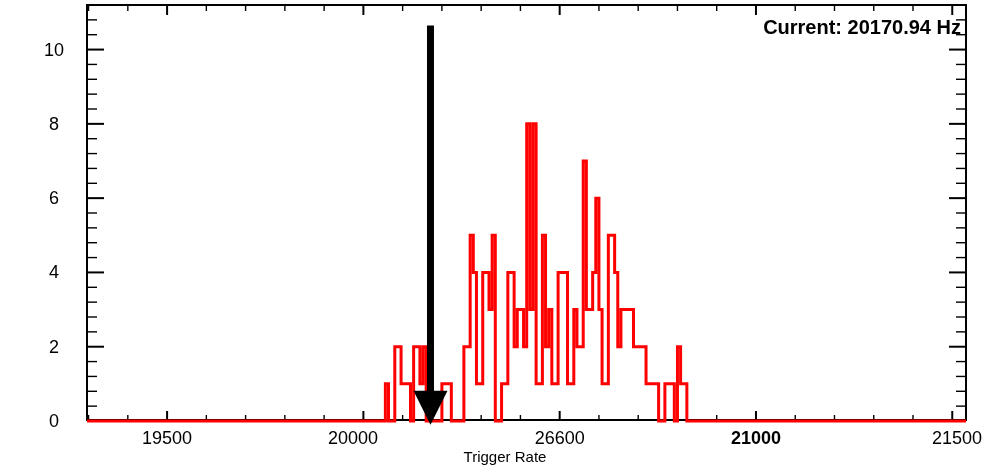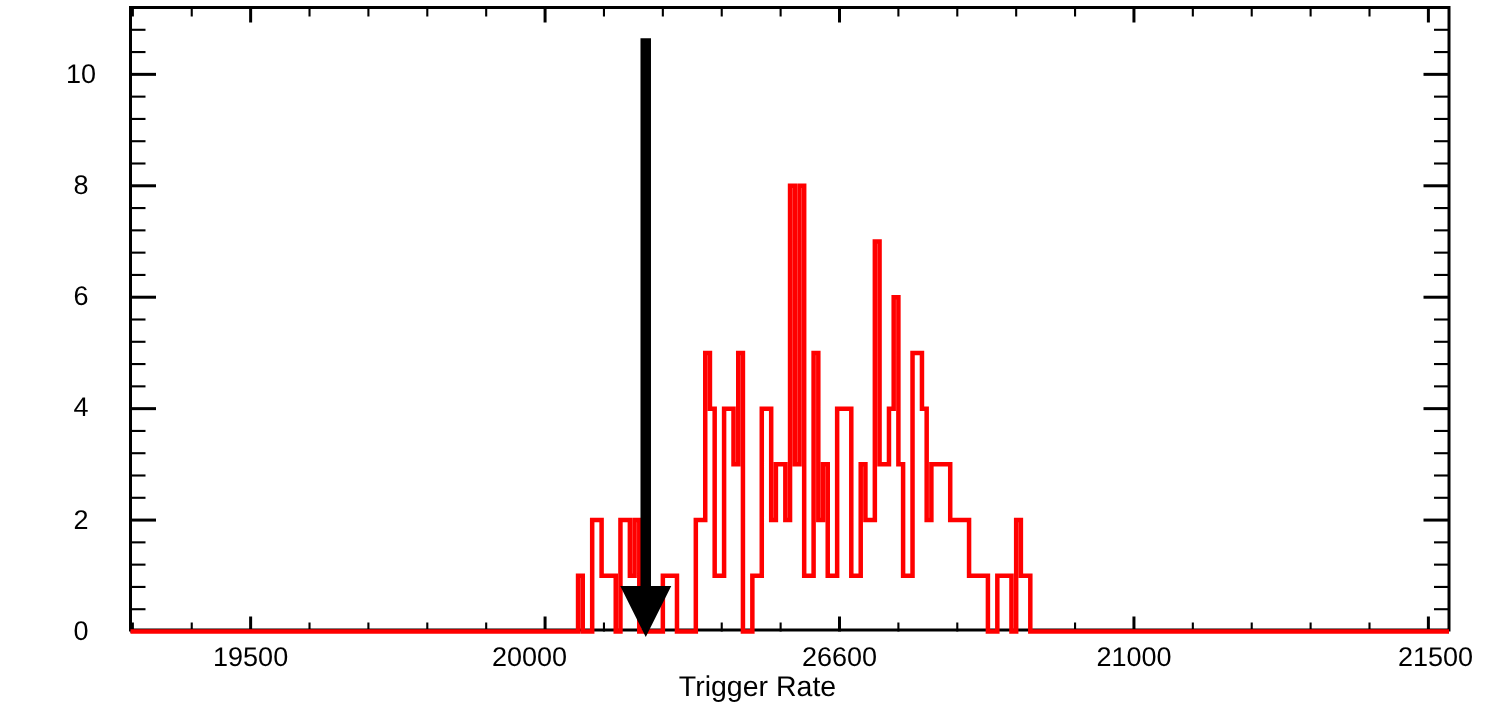--- a/index.html
+++ b/index.html
@@ -13,21 +13,21 @@
 
   
   #canvas{position:absolute;left:0;top:0;width:996px;height:472px;}
 
   
   .tick-label{position:absolute;font-size:18px;color:#000;white-space:nowrap;}
   .ylab{text-align:center;transform:translateY(-50%);}
   .xlab{transform:translateX(-50%);}
 
   
-  #xtitle{position:absolute;font-size:19px;color:#000;
+  #xtitle{position:absolute;font-size:15px;color:#000;
           left:505px;top:448px;transform:translateX(-50%);white-space:nowrap;}
 
   
   #current{position:absolute;right:35px;top:16px;font-size:20px;
            font-weight:bold;color:#000;white-space:nowrap;letter-spacing:0px;}
 </style>
 </head>
 <body>
 
 <div id="root">
@@ -155,20 +155,21 @@
       <div class="tick-label ylab" style="top: 346.714px; left: 30px; width: 48px;">2</div>
       <div class="tick-label ylab" style="top: 272.429px; left: 30px; width: 48px;">4</div>
       <div class="tick-label ylab" style="top: 198.143px; left: 30px; width: 48px;">6</div>
       <div class="tick-label ylab" style="top: 123.857px; left: 30px; width: 48px;">8</div>
       <div class="tick-label ylab" style="top: 49.5714px; left: 30px; width: 48px;">10</div>
     </div>
   <div id="xlabels">
       <div class="tick-label xlab" style="left: 167.088px; top: 428px;">19500</div>
       <div class="tick-label xlab" style="left: 353px; top: 428px;">20000</div>
       <div class="tick-label xlab" style="left: 559.674px; top: 428px;">26600</div>
-      <div class="tick-label xlab" style="left: 755.967px; top: 428px;">21000</div>
+      <div class="tick-label xlab" style="left: 755.967px; top: 428px; font-weight: bold;">21000</div>
       <div class="tick-label xlab" style="left: 957px; top: 428px;">21500</div>
     </div>
 
   <div id="xtitle">Trigger Rate</div>
 
+  <div id="current">Current: 20170.94 Hz</div>
 
 </div>
 
 </body></html>

